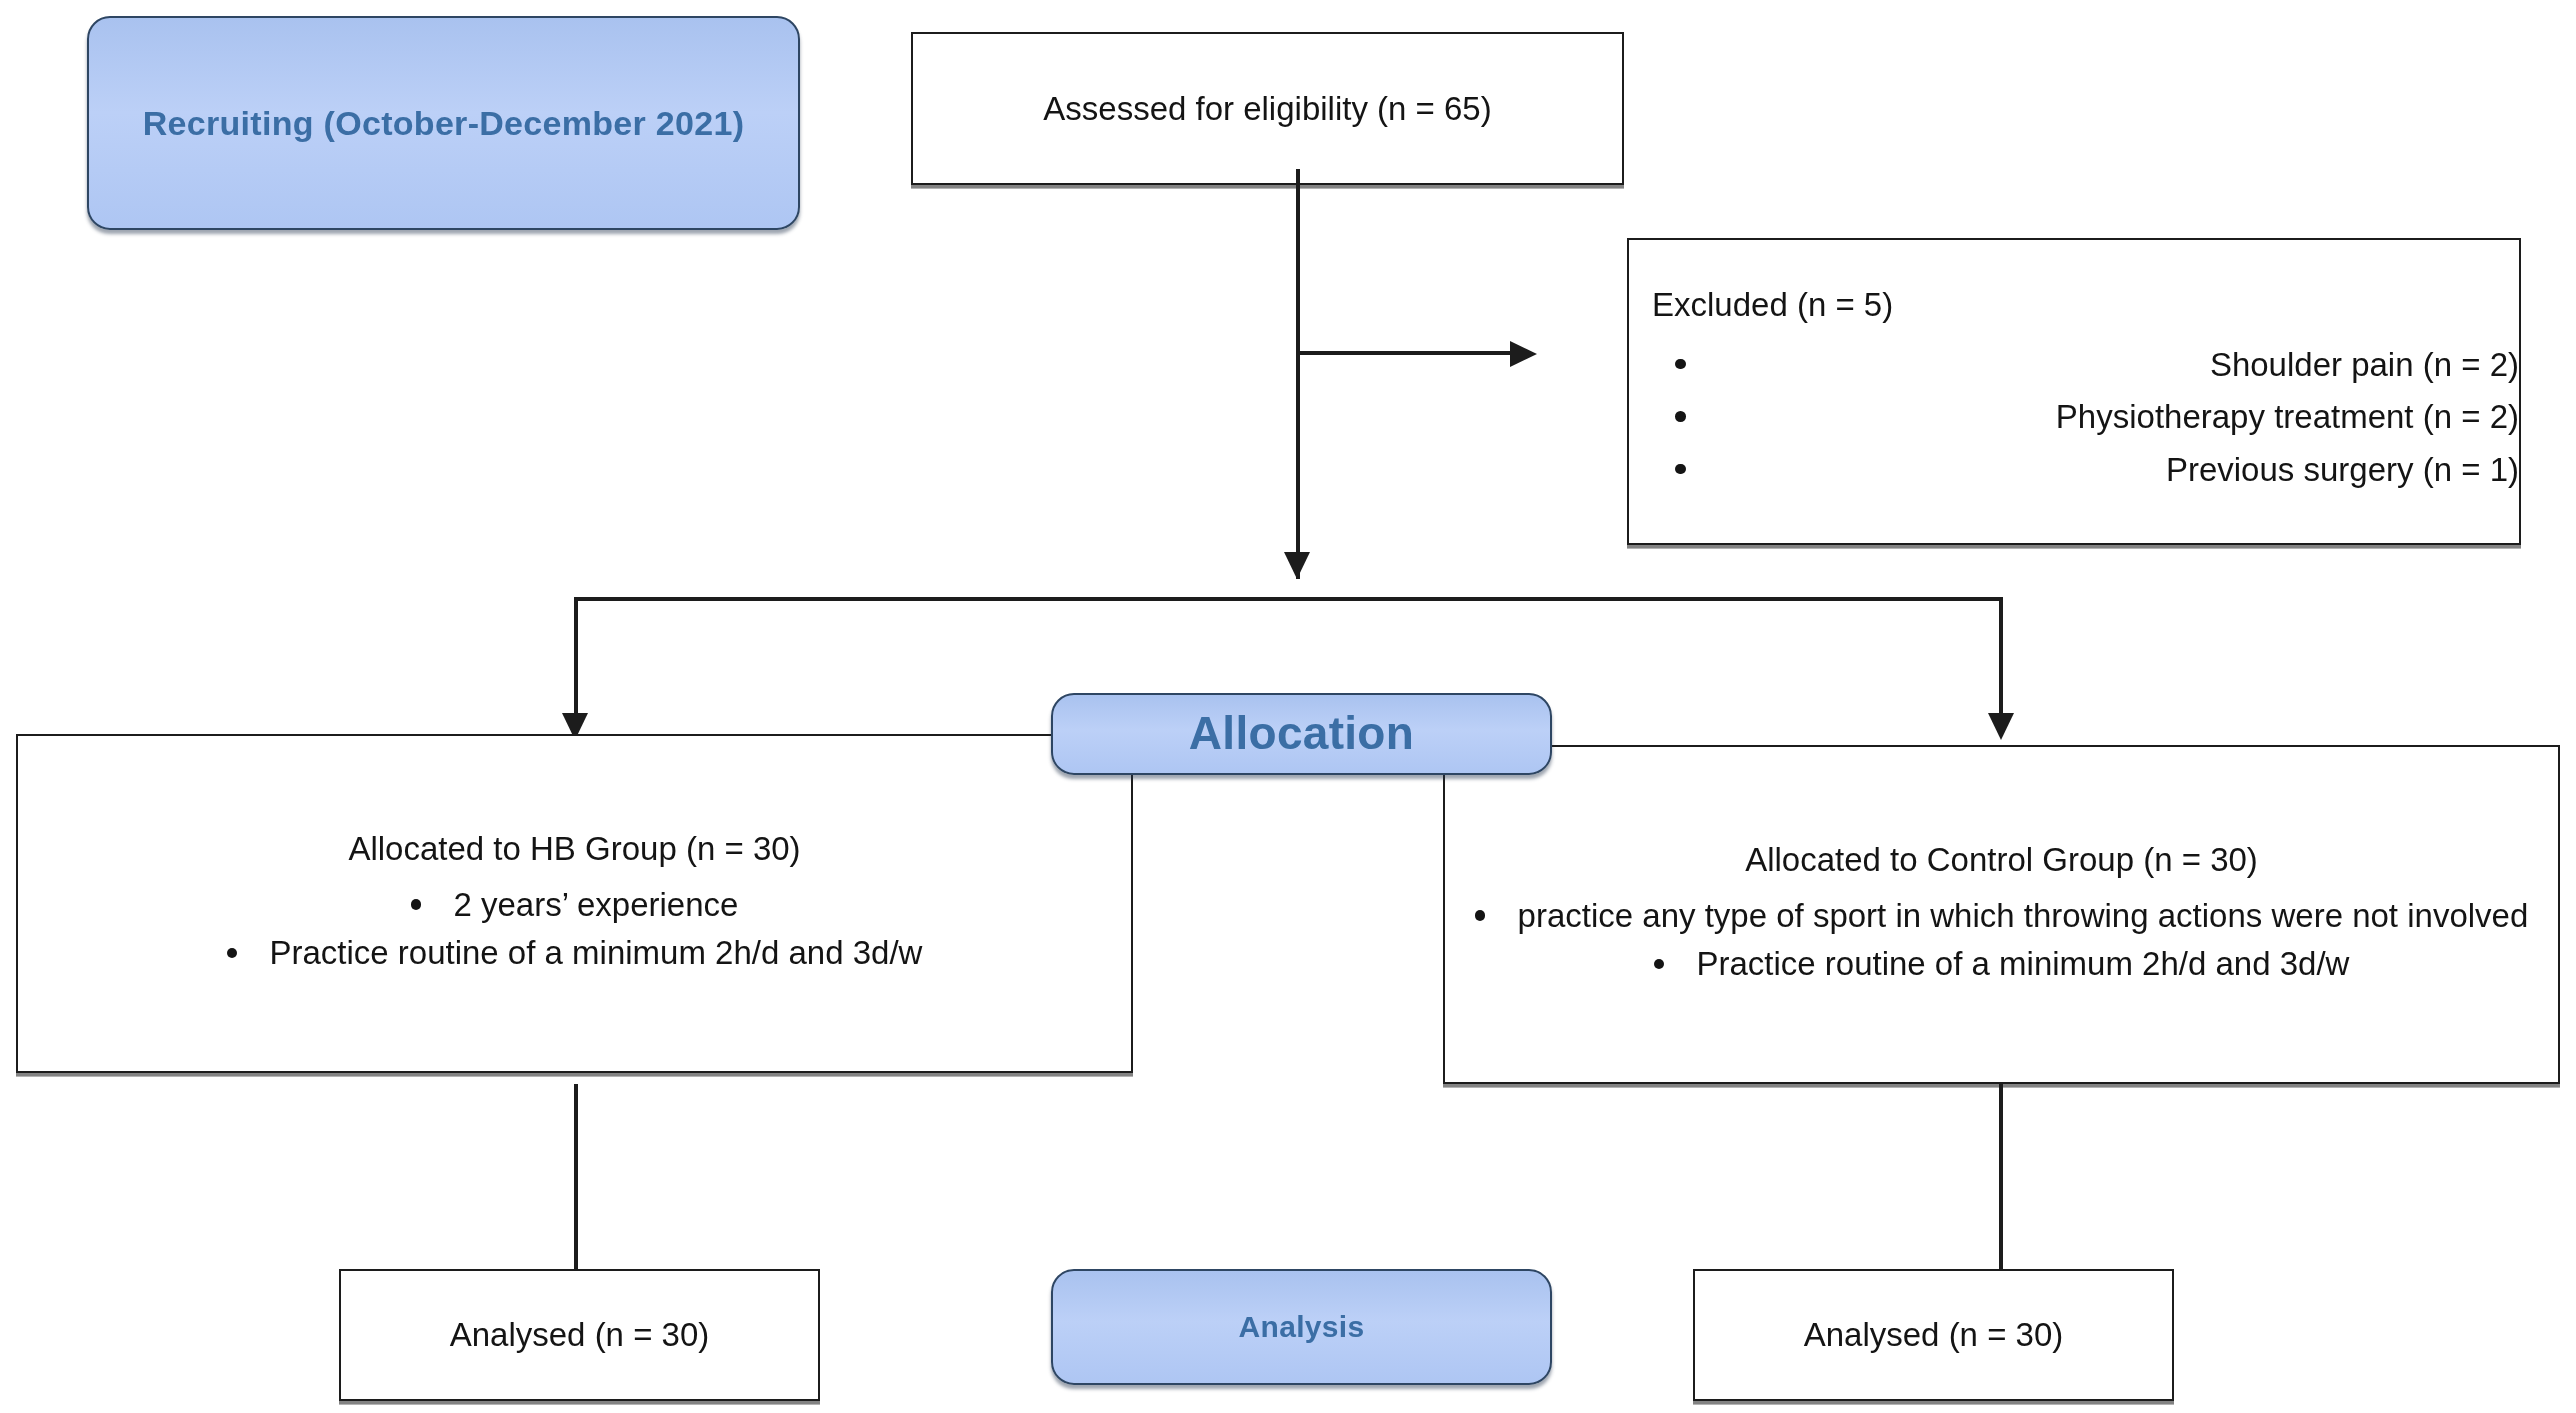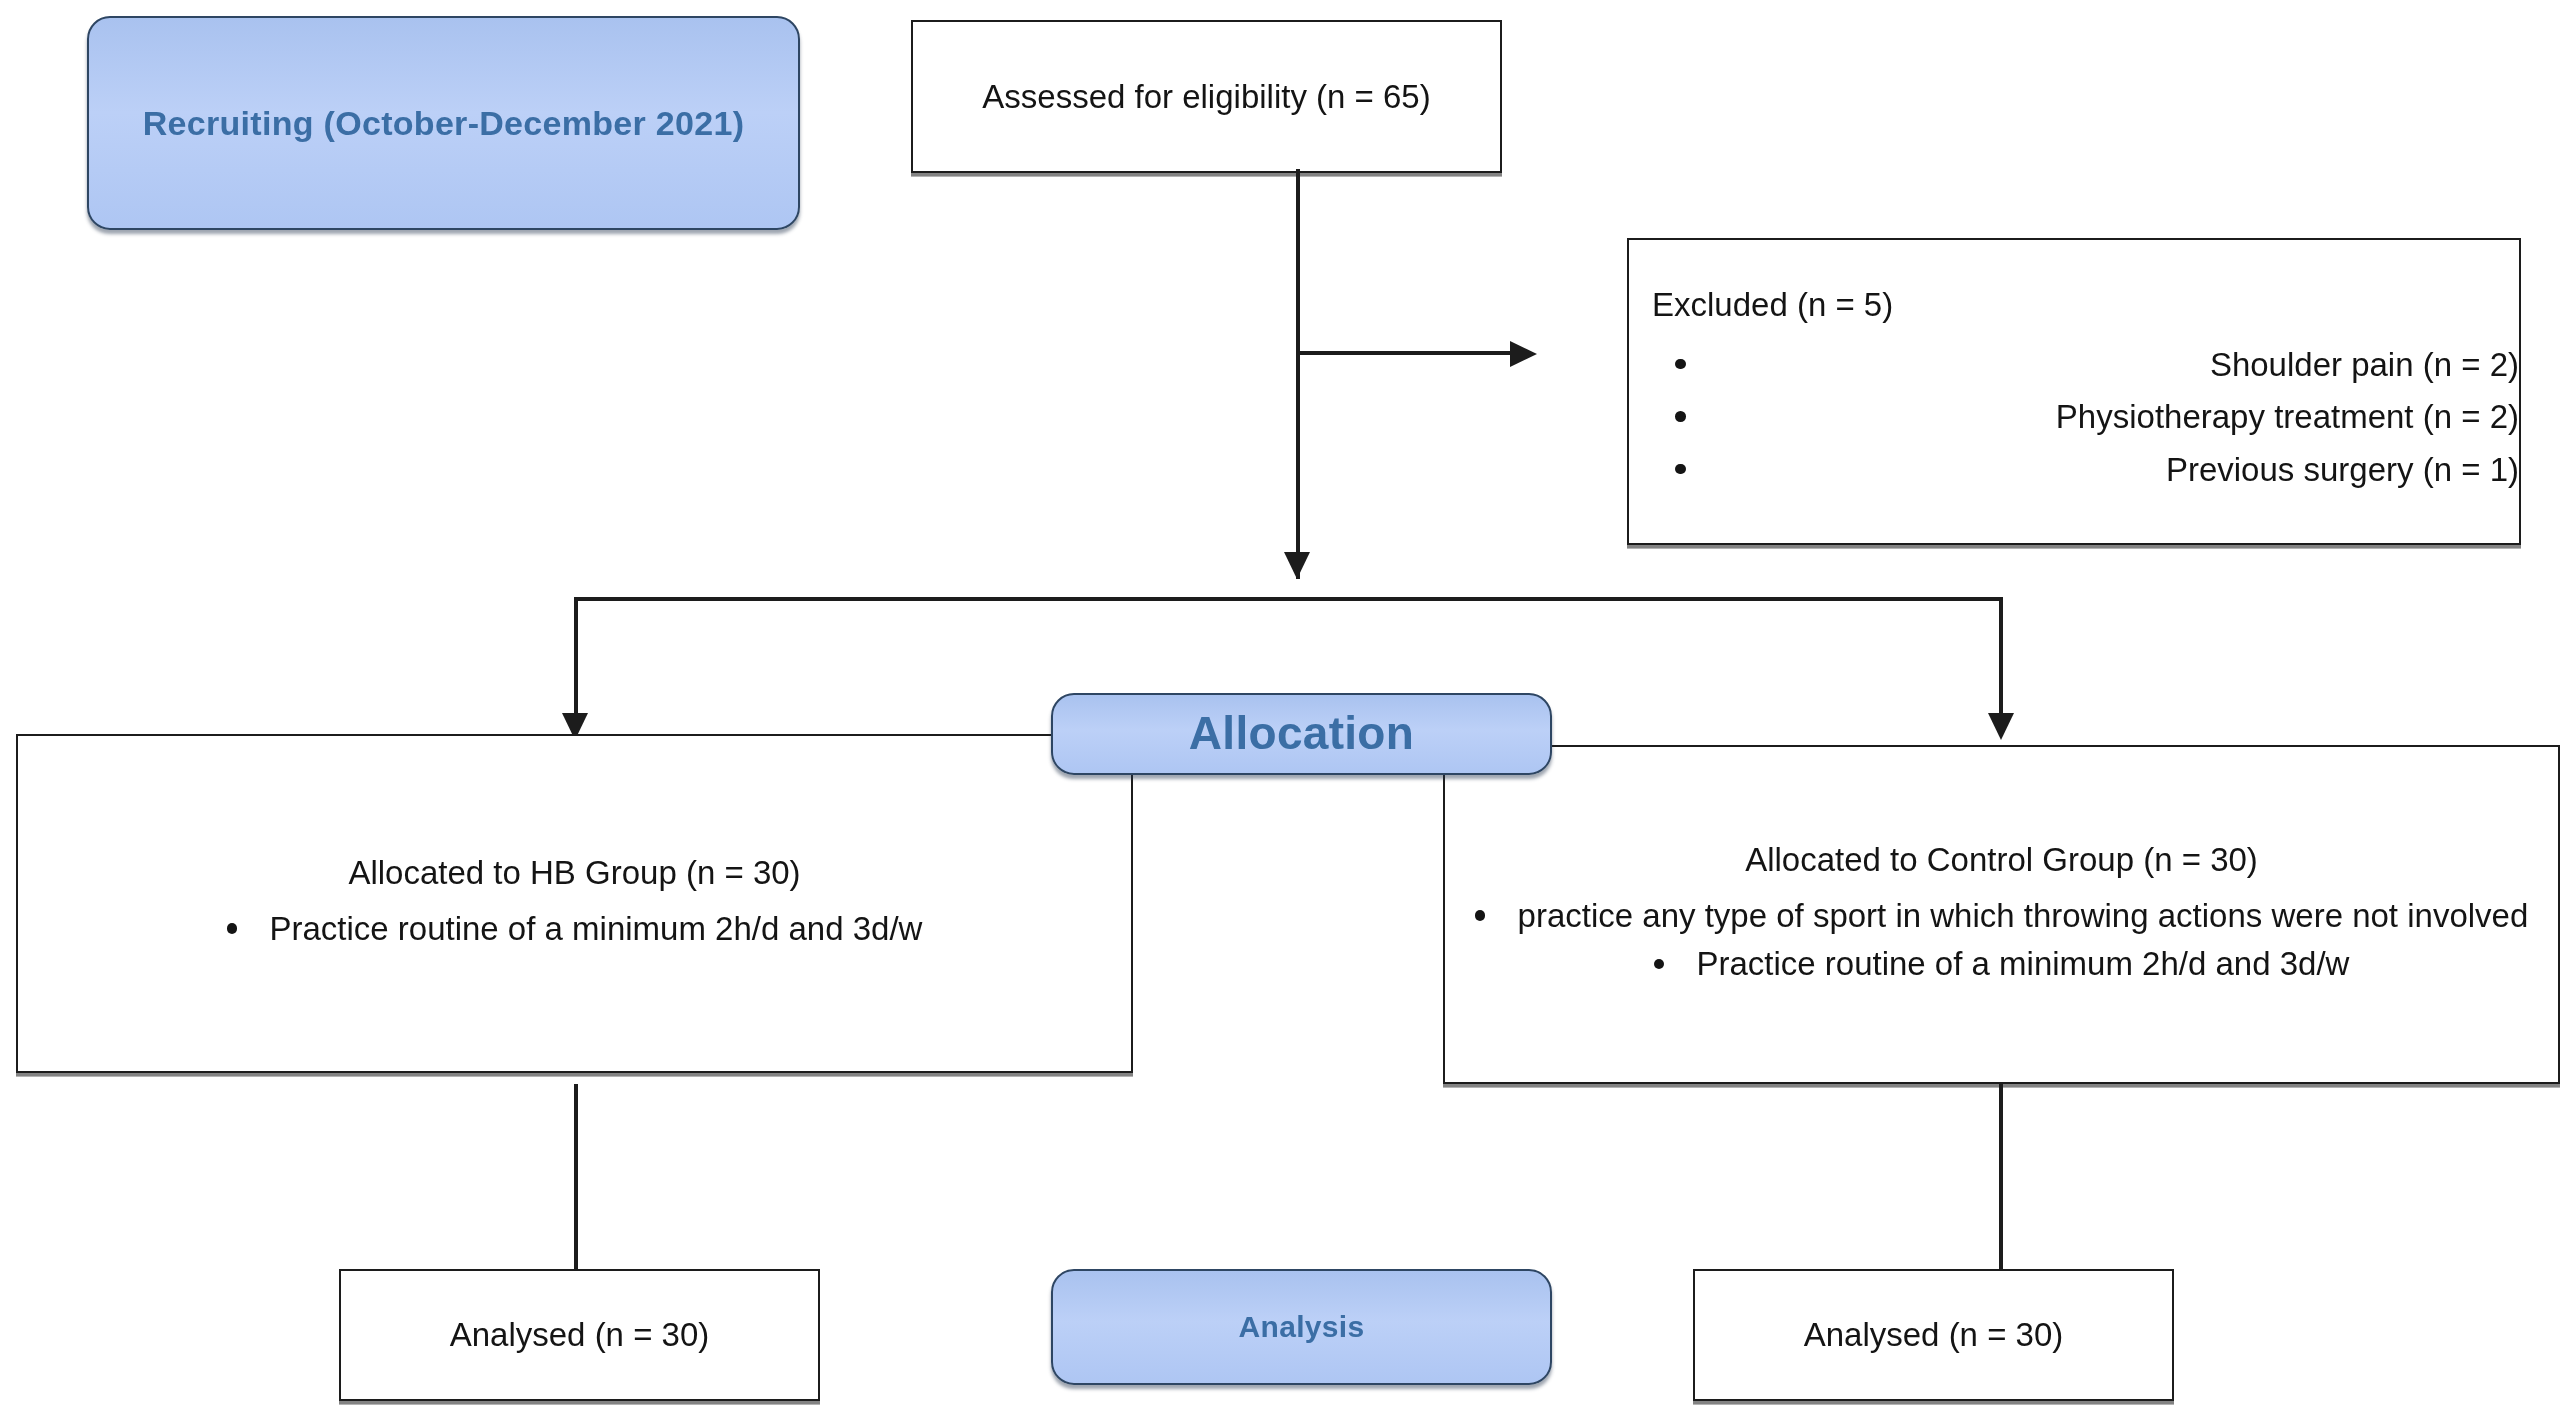--- a/index.html
+++ b/index.html
@@ -132,21 +132,21 @@
 </style>
 </head>
 <body>
 
 <div id="canvas">
 
   <div class="node box-stage" style="left:87px; top:16px; width:713px; height:214px;">
     <div class="stage-label" style="font-size:34px;">Recruiting (October-December 2021)</div>
   </div>
 
-  <div class="node box-plain" style="left:911px; top:20px; width:591px; height:153px;">
+  <div class="node box-plain" style="left:911px; top:32px; width:713px; height:153px;">
     <div class="box-text title-center">Assessed for eligibility (n = 65)</div>
   </div>
 
   <div class="conn v-line" style="left:1296px; top:169px; height:410px;"></div>
   <div class="arrow-down" style="left:1284px; top:552px;"></div>
 
   <div class="conn h-line" style="left:1296px; top:351px; width:218px;"></div>
   <div class="arrow-right" style="left:1510px; top:341px;"></div>
 
   <div class="node box-plain" style="left:1604px; top:238px; width:894px; height:307px;margin-left:23px;">
@@ -171,20 +171,24 @@
   <div class="conn v-line" style="left:574px; top:597px; height:125px;"></div>
   <div class="arrow-down" style="left:562px; top:713px;"></div>
   <div class="conn v-line" style="left:1999px; top:597px; height:125px;"></div>
   <div class="arrow-down" style="left:1988px; top:713px;"></div>
 
   <div class="node box-plain" style="left:16px; top:734px; width:1117px; height:339px;">
     <div class="box-text title-center">Allocated to HB Group (n = 30)</div>
     <ul class="bullets center-list box-text">
       <li>
         <span class="bullet-dot"></span>
+        <span class="bullet-text">2 years’ experience</span>
+      </li>
+      <li>
+        <span class="bullet-dot"></span>
         <span class="bullet-text">Practice routine of a minimum 2h/d and 3d/w</span>
       </li>
     </ul>
   </div>
 
   <div class="node box-plain" style="left:1443px; top:745px; width:1117px; height:339px;">
     <div class="box-text title-center">Allocated to Control Group (n = 30)</div>
     <ul class="bullets center-list box-text">
       <li>
         <span class="bullet-dot"></span>

